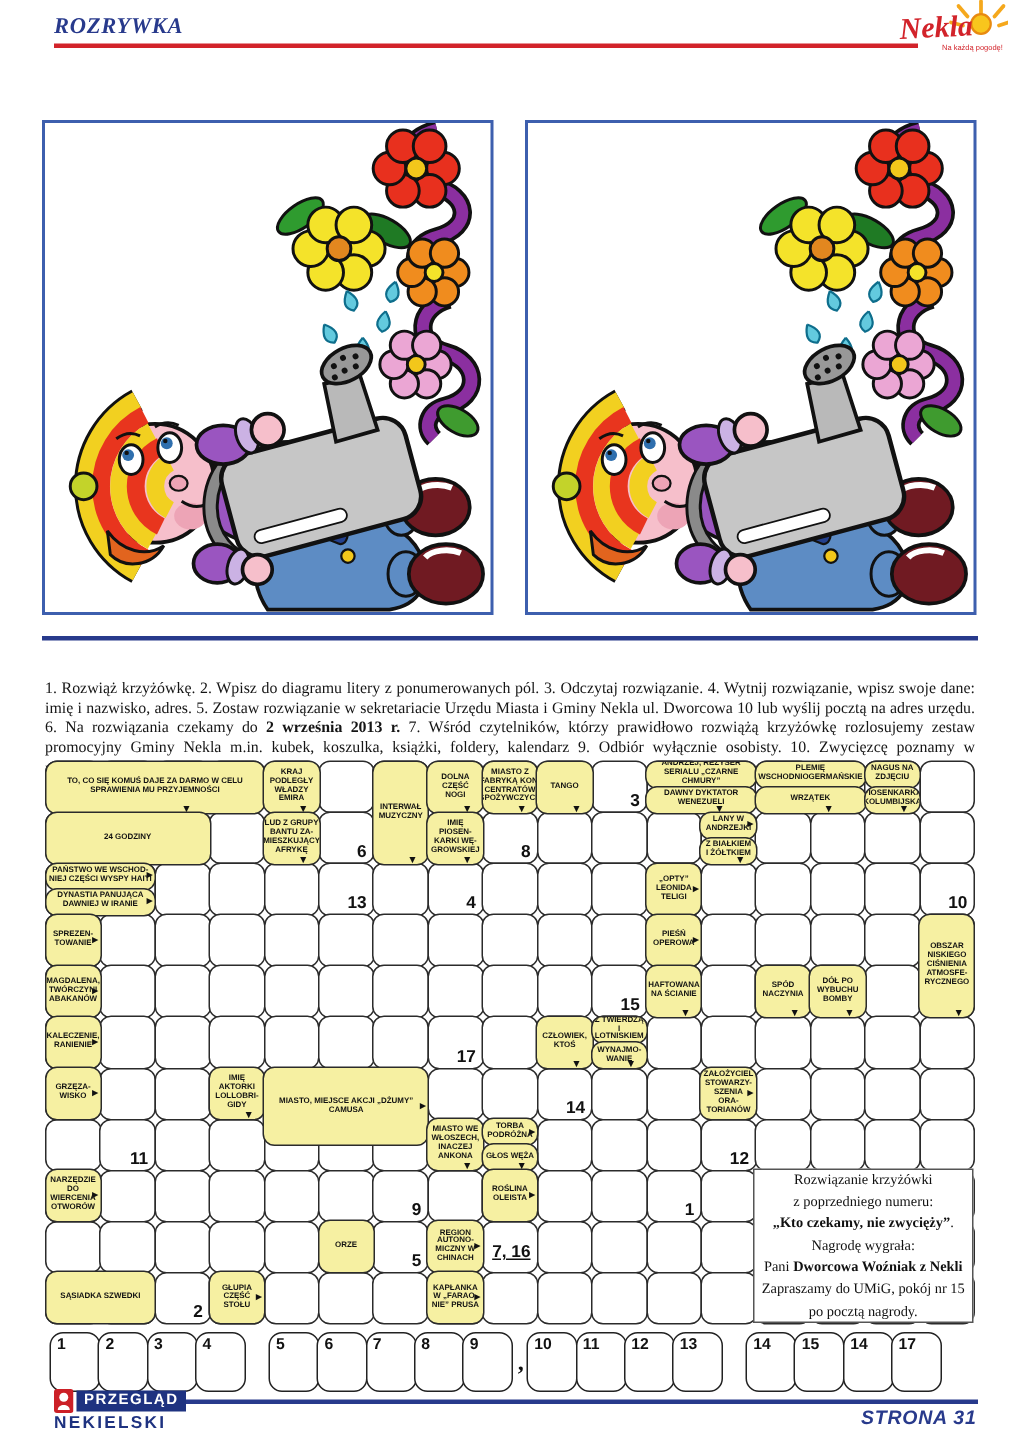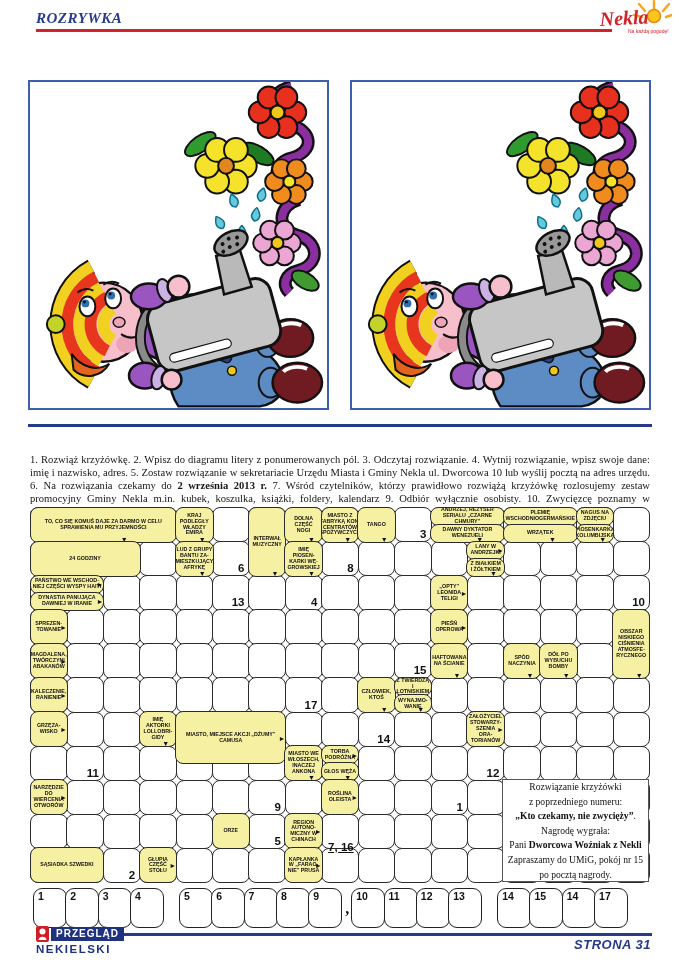--- a/index.html
+++ b/index.html
@@ -717,21 +717,21 @@
       <div class="cw-num" style="left: 254.882px; top: 68.1818px; width: 37.4118px; height: 35.0909px;">4</div>
       <div class="cw-num" style="left: 582.588px; top: 68.1818px; width: 37.4118px; height: 35.0909px;">10</div>
       <div class="cw-num" style="left: 364.118px; top: 136.364px; width: 37.4118px; height: 35.0909px;">15</div>
       <div class="cw-num" style="left: 254.882px; top: 170.455px; width: 37.4118px; height: 35.0909px;">17</div>
       <div class="cw-num" style="left: 327.706px; top: 204.545px; width: 37.4118px; height: 35.0909px;">14</div>
       <div class="cw-num" style="left: 36.4118px; top: 238.636px; width: 37.4118px; height: 35.0909px;">11</div>
       <div class="cw-num" style="left: 436.941px; top: 238.636px; width: 37.4118px; height: 35.0909px;">12</div>
       <div class="cw-num" style="left: 218.471px; top: 272.727px; width: 37.4118px; height: 35.0909px;">9</div>
       <div class="cw-num" style="left: 400.529px; top: 272.727px; width: 37.4118px; height: 35.0909px;">1</div>
       <div class="cw-num" style="left: 218.471px; top: 306.818px; width: 37.4118px; height: 35.0909px;">5</div>
-      <div class="cw-num" style="left: 291.294px; top: 313px; width: 37.4118px; height: 35.0909px; text-decoration: underline;">7, 16</div>
+      <div class="cw-num" style="left: 291.294px; top: 301px; width: 37.4118px; height: 35.0909px; text-decoration: underline;">7, 16</div>
       <div class="cw-num" style="left: 72.8235px; top: 340.909px; width: 37.4118px; height: 35.0909px;">2</div>
       <div class="prize">
         <div><span>Rozwiązanie krzyżówki</span></div>
         <div><span>z poprzedniego numeru:</span></div>
         <div><b>„Kto czekamy, nie zwycięży”</b><span>.</span></div>
         <div><span>Nagrodę wygrała:</span></div>
         <div><span>Pani </span><b>Dworcowa Woźniak z Nekli</b></div>
         <div><span>Zapraszamy do UMiG, pokój nr 15</span></div>
         <div><span>po pocztą nagrody.</span></div>
       </div>

